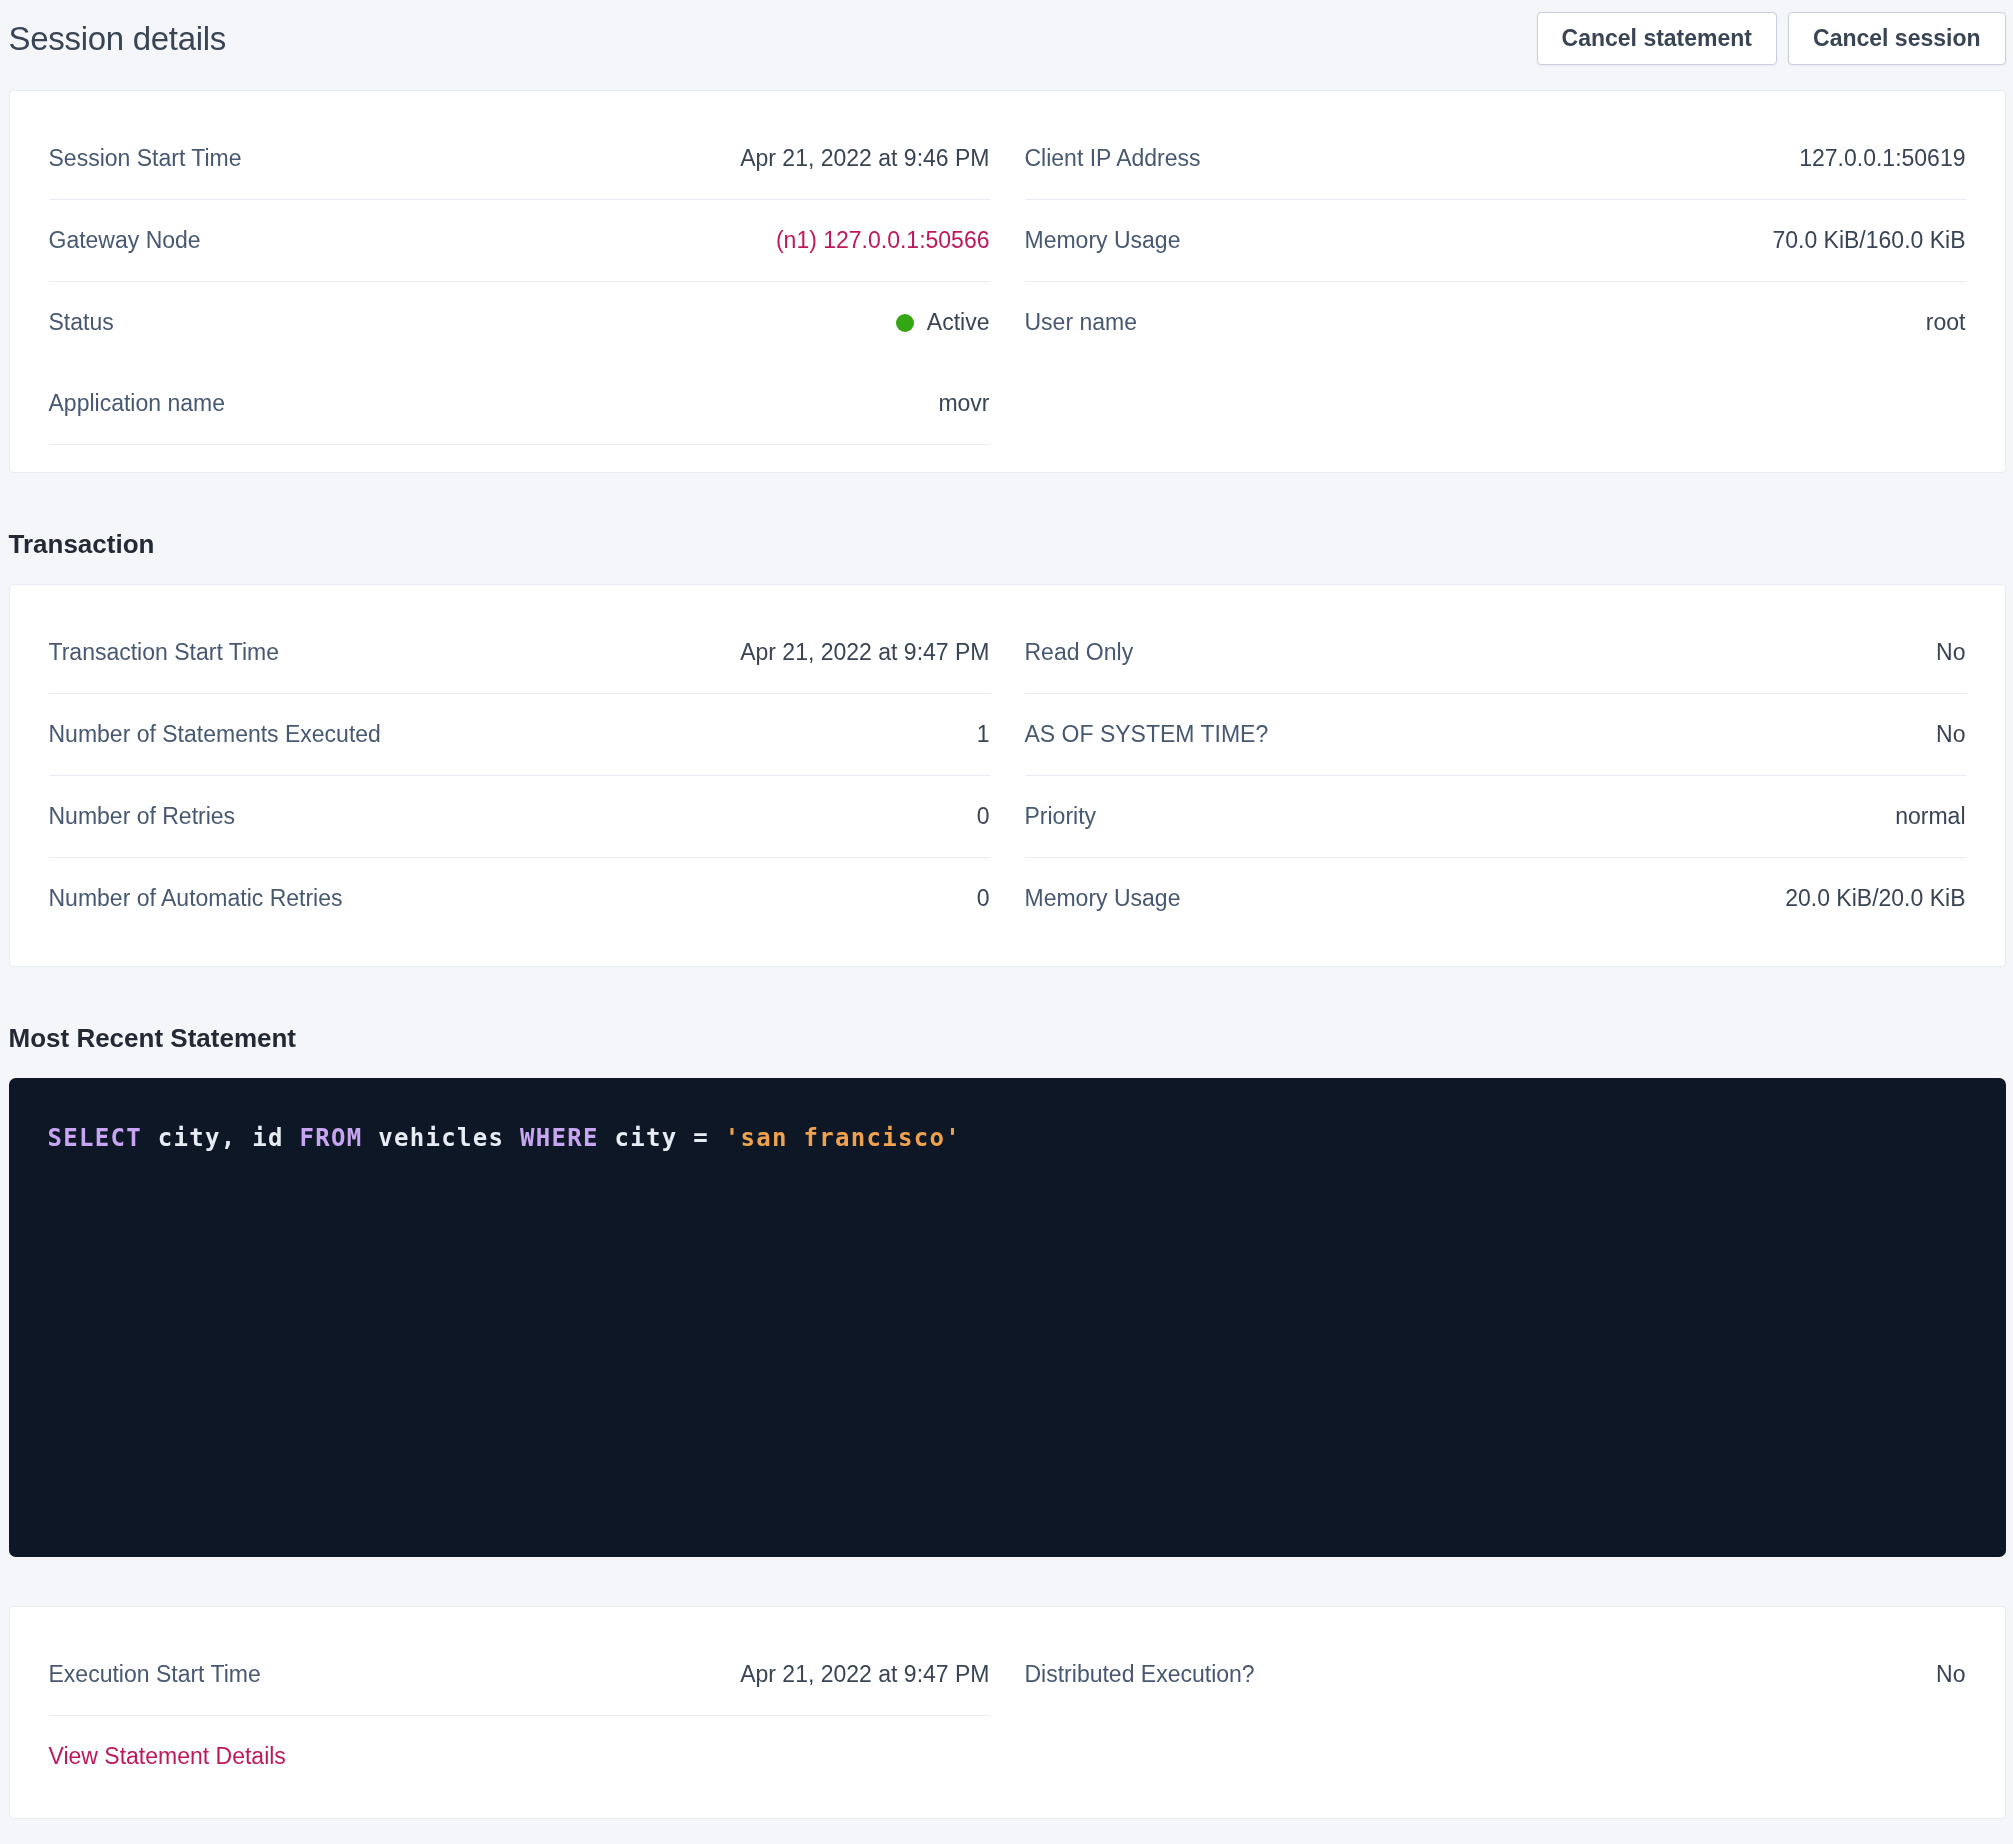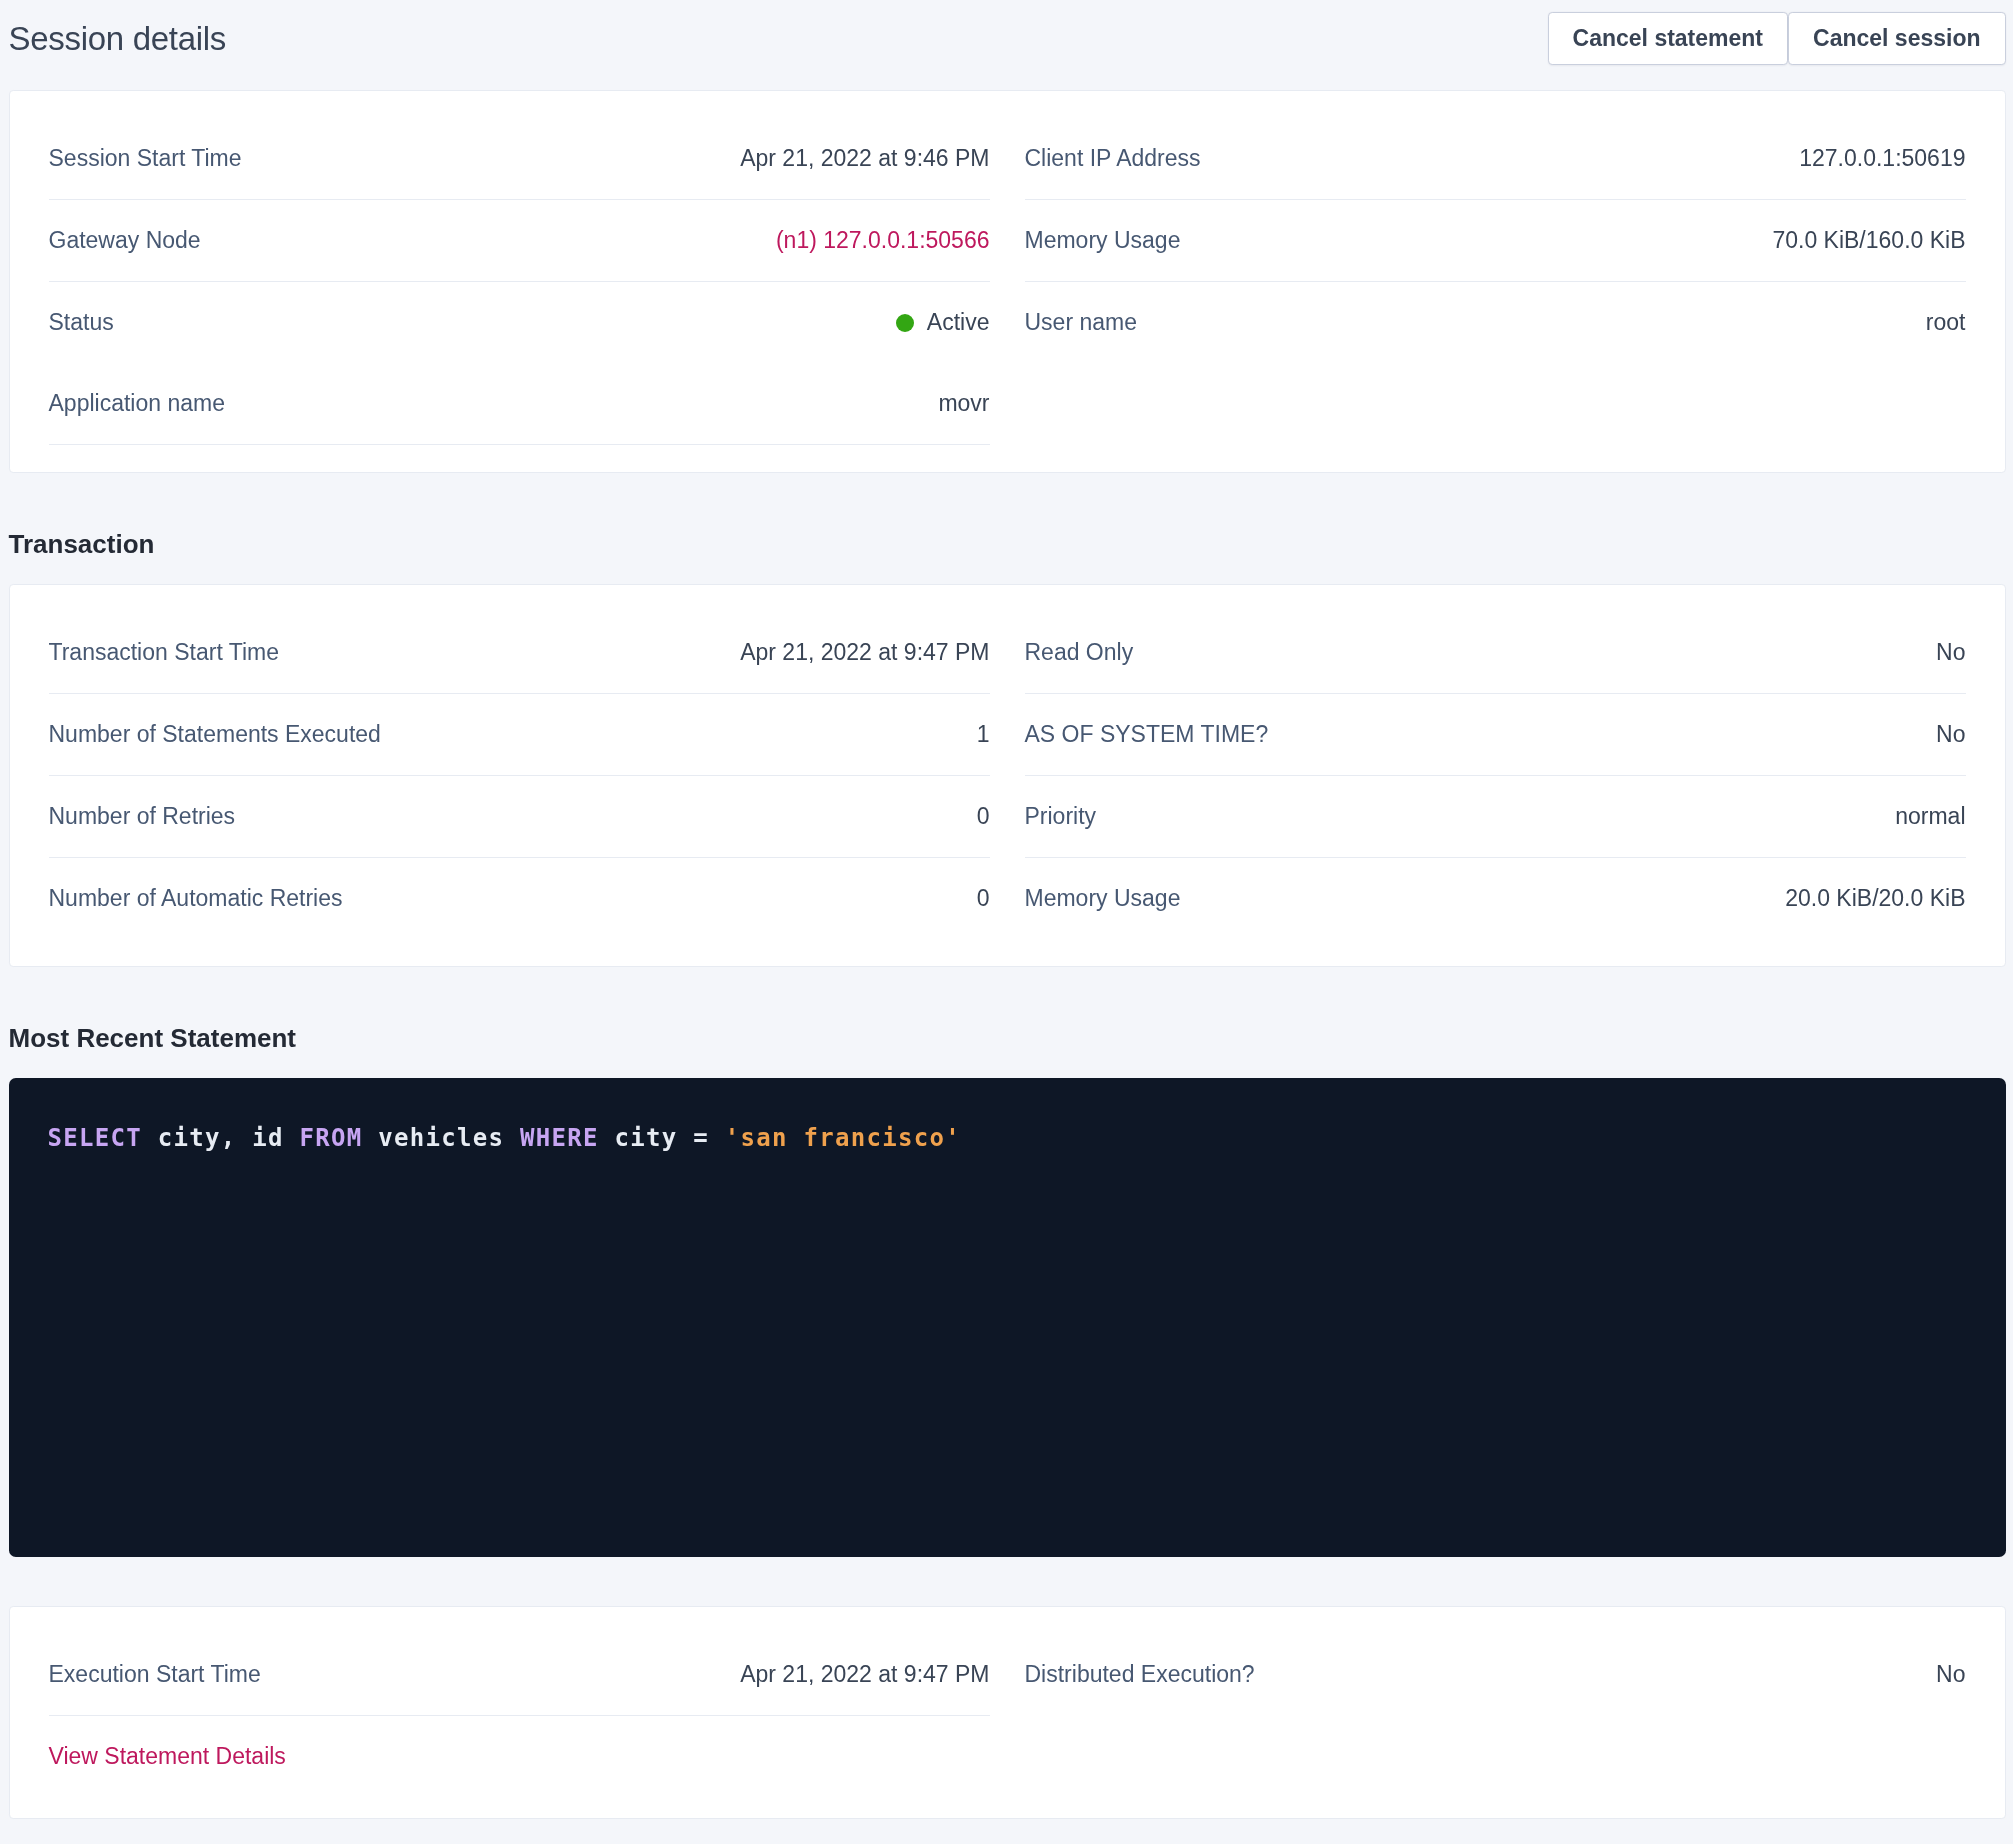--- a/index.html
+++ b/index.html
@@ -26,21 +26,21 @@
   }
   .page-title {
     font-size: 33px;
     font-weight: 500;
     color: #394455;
     margin: 0;
     letter-spacing: -0.3px;
   }
   .header-actions {
     display: flex;
-    gap: 0;
+    gap: 11px;
     border-radius: 24px;
   }
   .btn {
     height: 53px;
     padding: 0 24px;
     background: #ffffff;
     border: 0.8px solid #c9cfdd;
     border-radius: 4.2px;
     font-family: "Liberation Sans", sans-serif;
     font-size: 23px;

